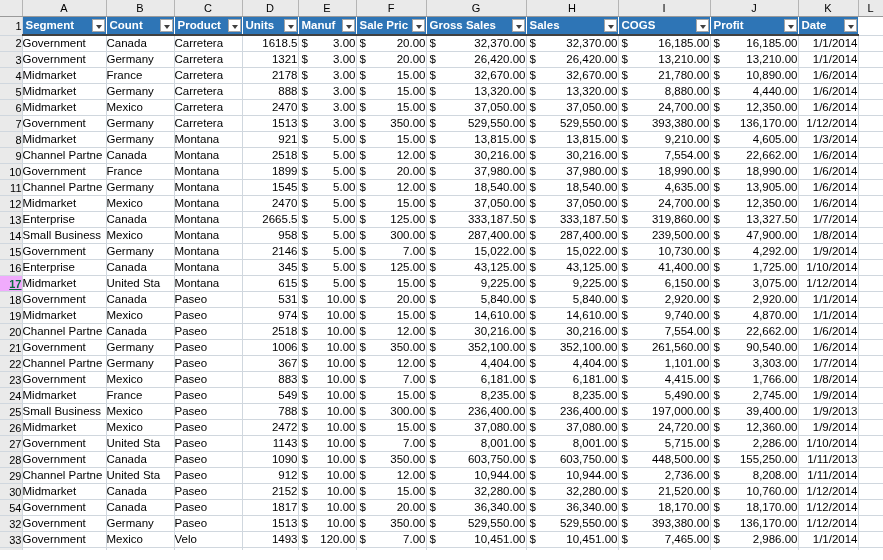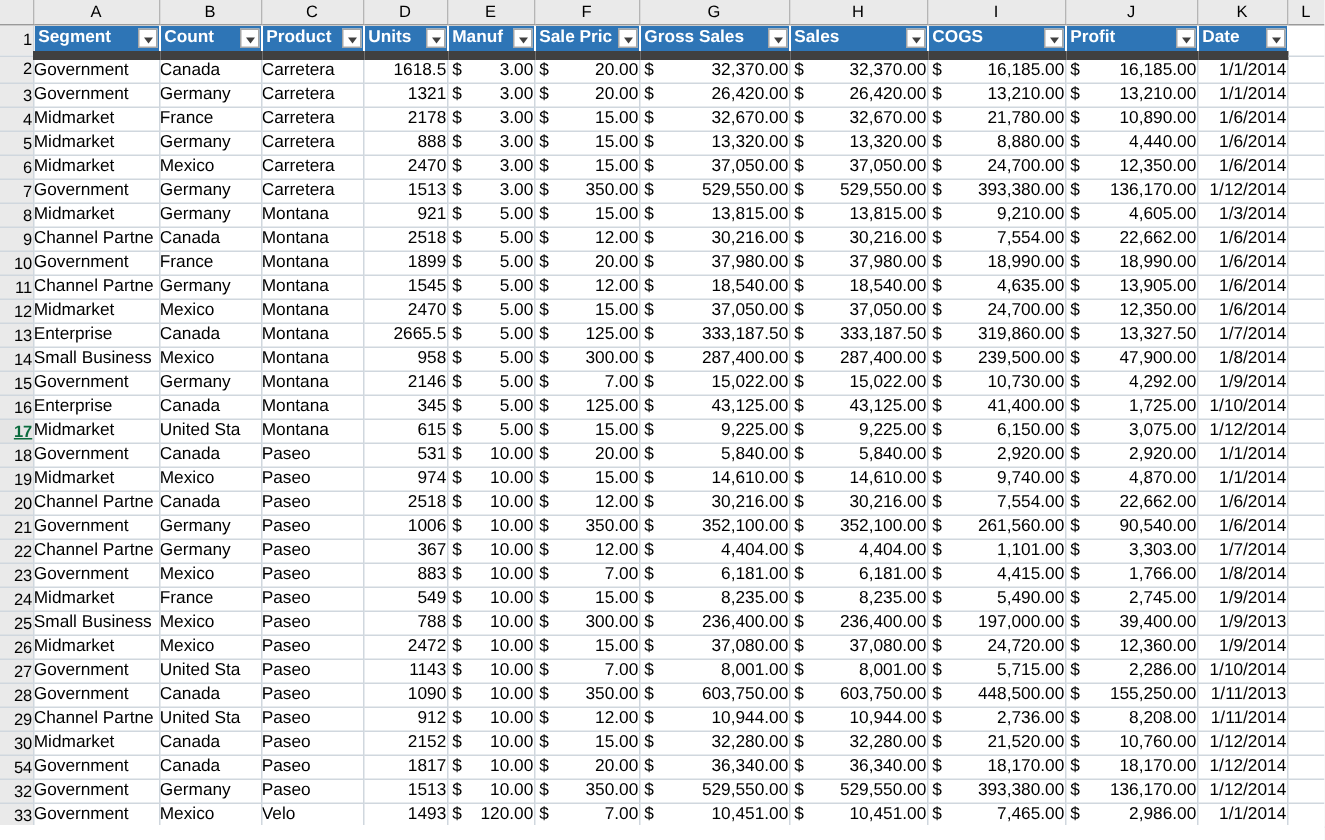--- a/index.html
+++ b/index.html
@@ -56,21 +56,21 @@
     border-bottom: 1px solid #d0d7de;
     text-align: right;
     padding-right: 3px;
     font-size: 11px;
     color: #000;
     width: 22px;
   }
   td.rownum.active {
     color: #0a6b3d;
     font-weight: bold;
-    background: #e5e5e5;
+    background: #f0abfc;
     text-decoration: underline;
   }
   
   td.cell {
     padding: 0 3px;
     font-size: 11.5px;
     line-height: 15px;
   }
   td.cell.num { text-align: right; }
   td.cell.txt { text-align: left; }
@@ -84,21 +84,21 @@
     left: 3px;
     top: 0;
   }
   
   tr.tablehead td.hcell {
     background: #2e75b6;
     color: #ffffff;
     font-weight: bold;
     font-size: 11.5px;
     border-right: 1px solid #ffffff;
-    border-bottom: 6px solid #404040;
+    border-bottom: 2px solid #404040;
     padding: 0 3px;
     position: relative;
     height: 17px;
     line-height: 17px;
   }
   tr.tablehead td.hcell.numh { padding-right: 18px; }
   .filter-btn {
     position: absolute;
     right: 1px;
     top: 2px;

